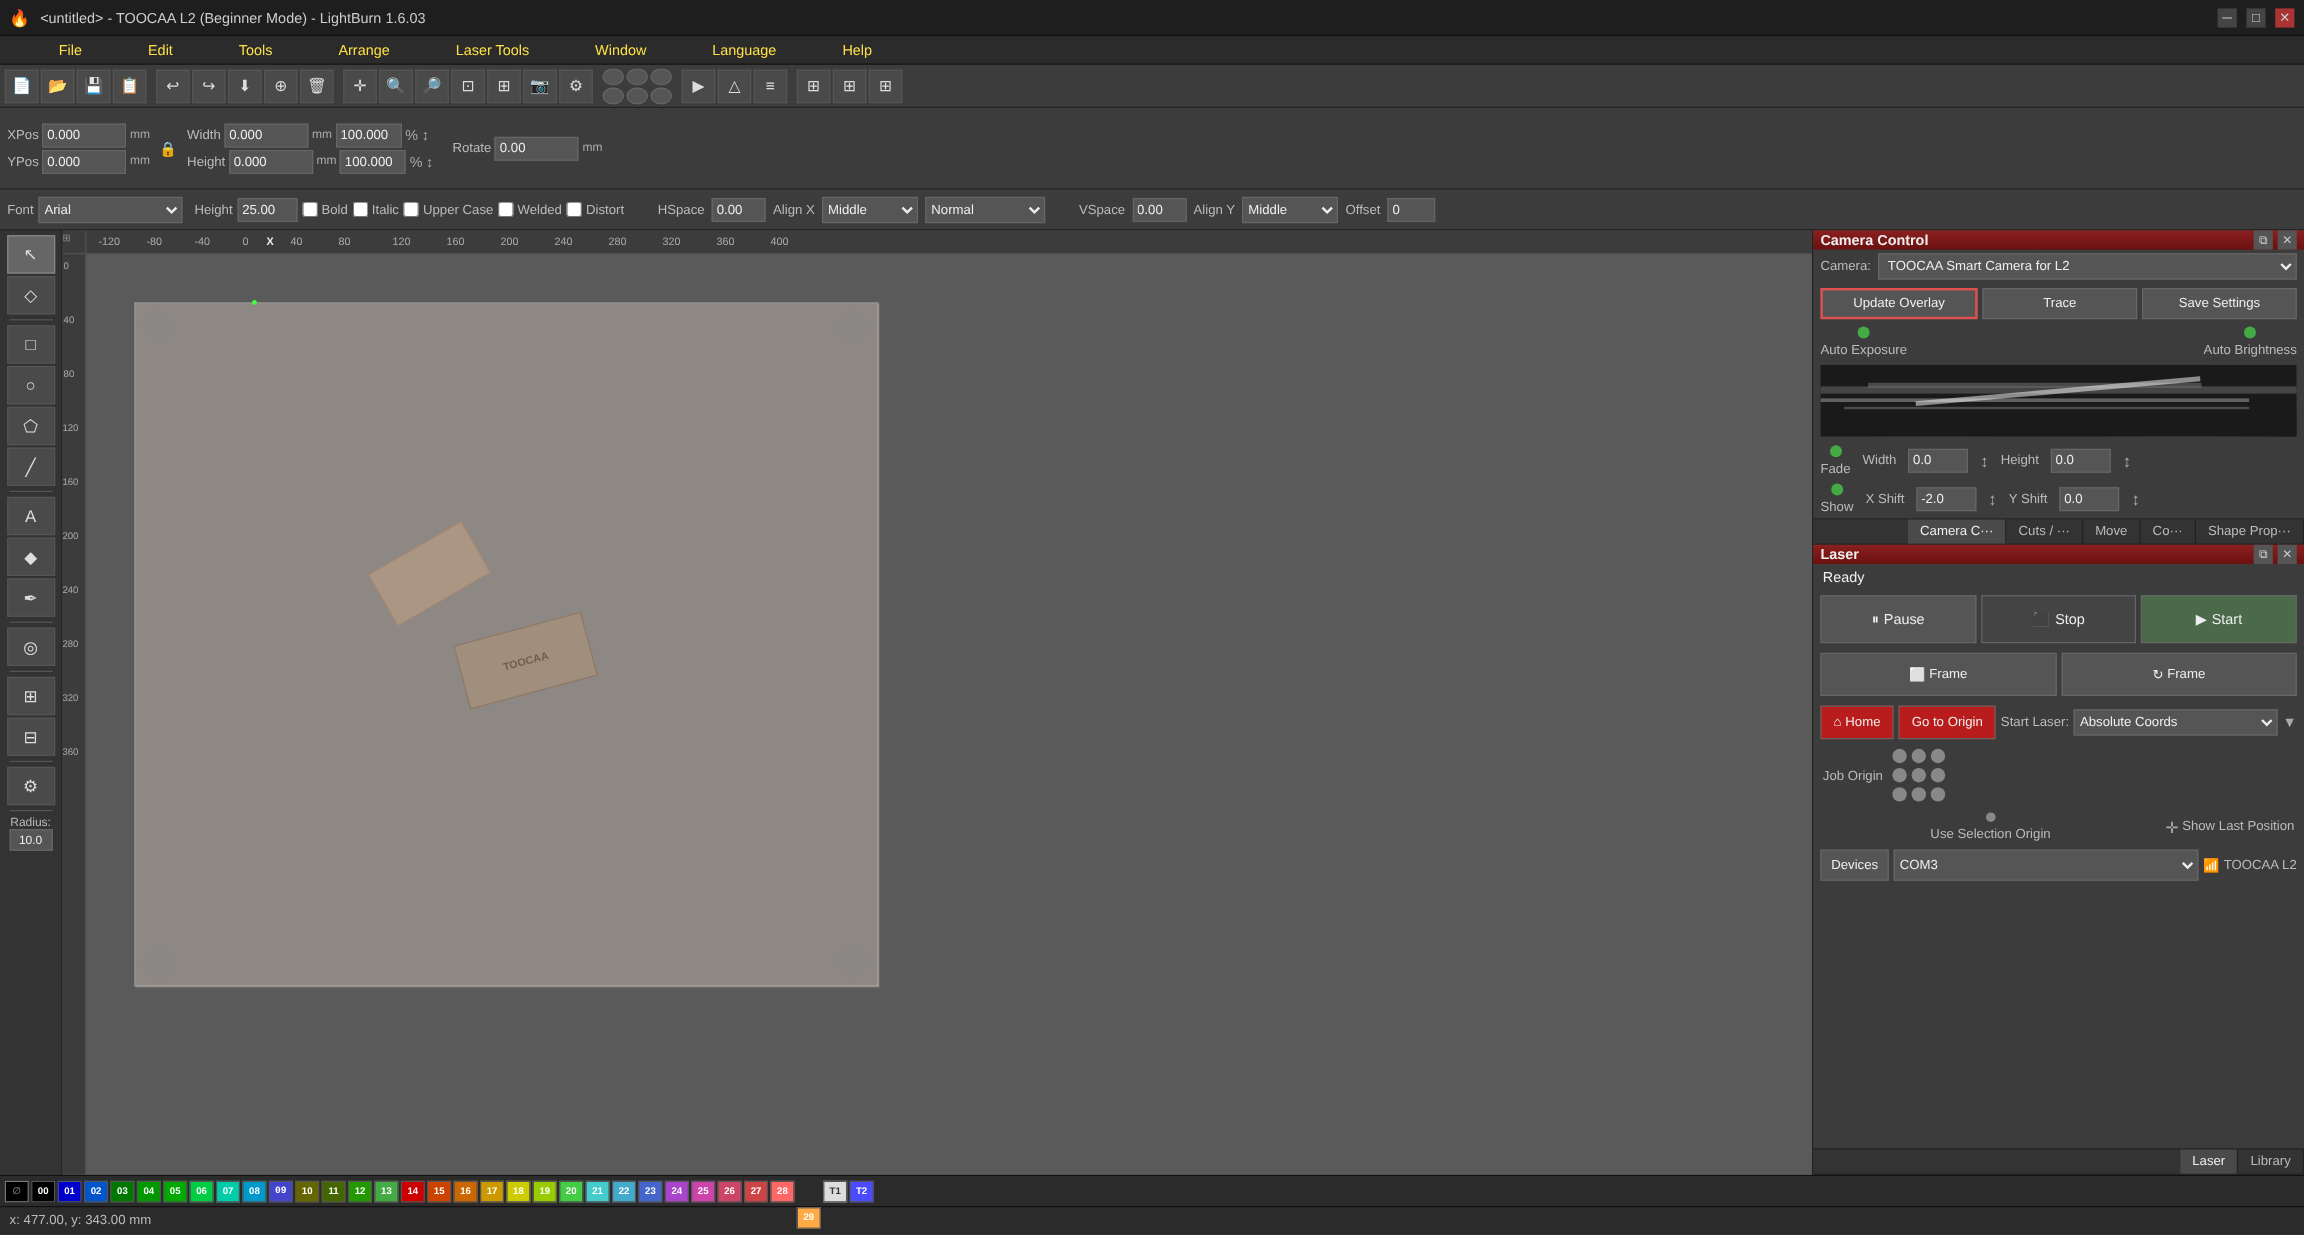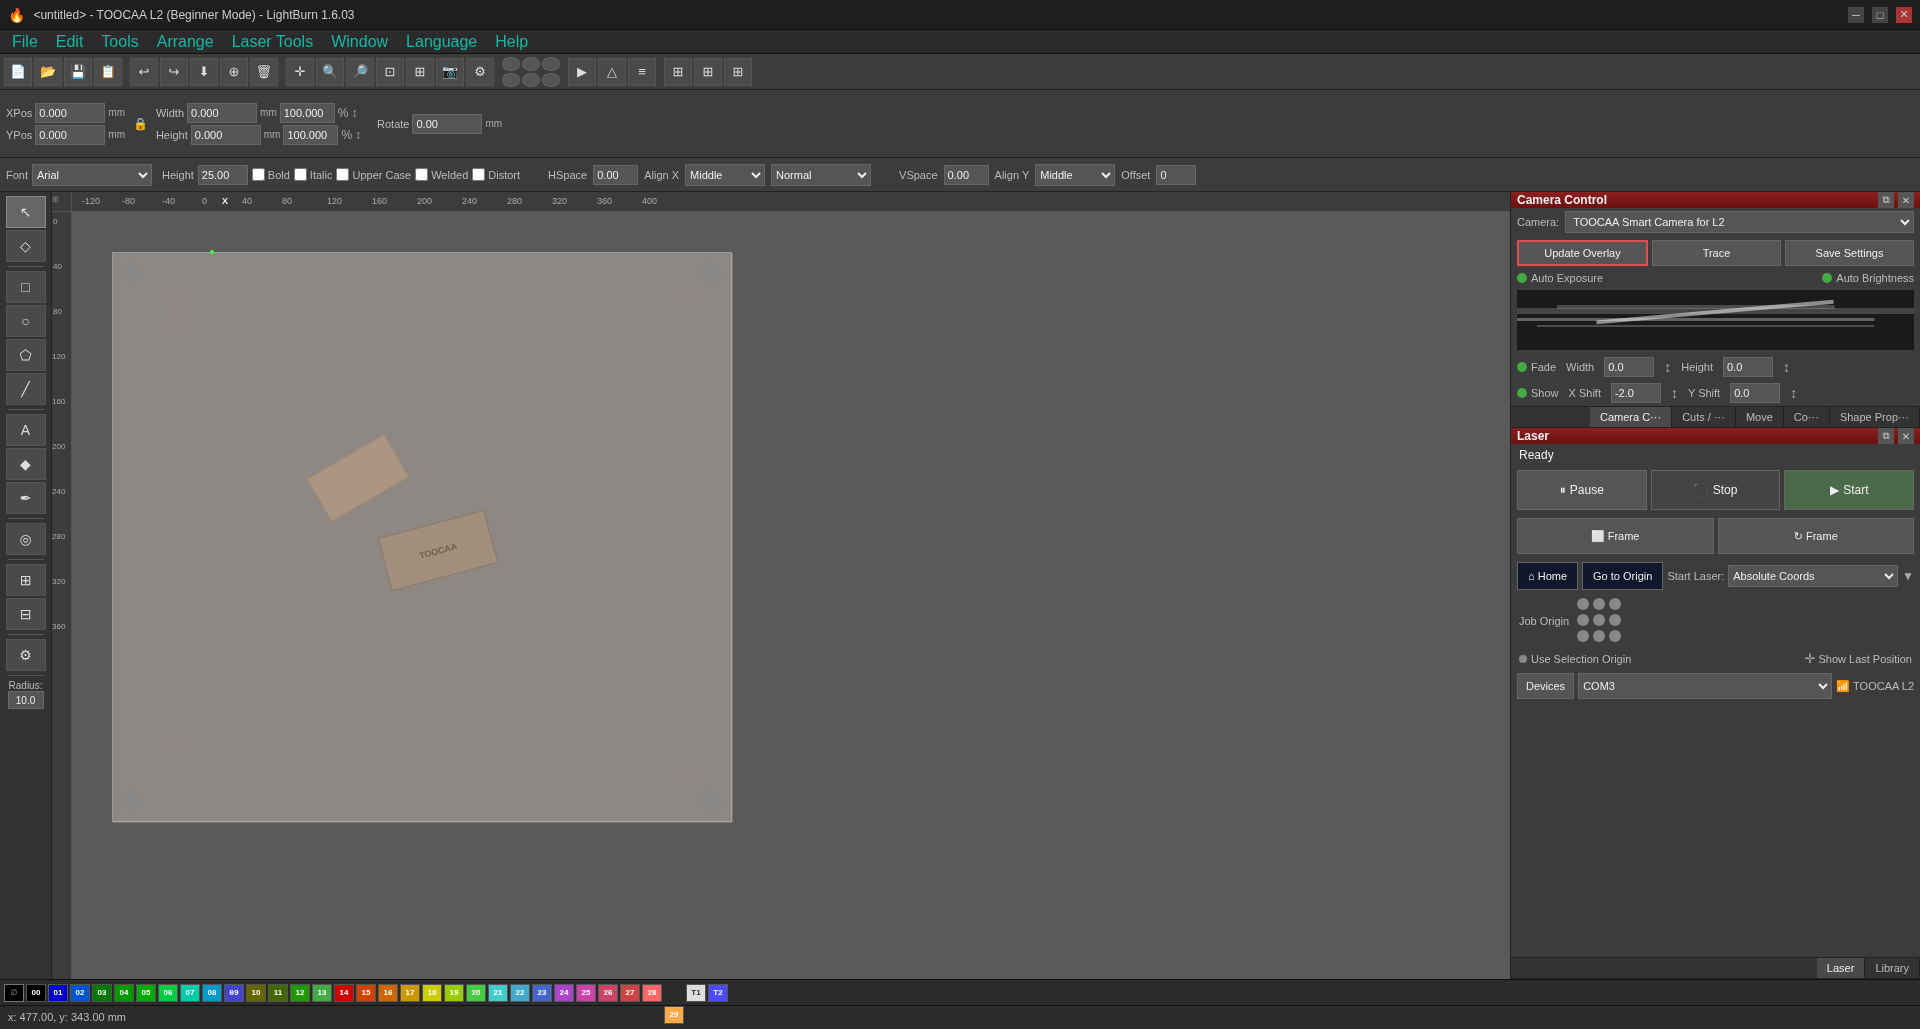--- a/index.html
+++ b/index.html
@@ -40,23 +40,24 @@
       height: 24px;
       background: #2b2b2b;
       display: flex;
       align-items: center;
       padding: 0 4px;
       border-bottom: 1px solid #111;
       gap: 2px;
     }
     #menubar .menu-item {
       padding: 2px 8px;
-      color: #14b8a6;
-      cursor: pointer;
-      font-size: 16px;
+      color: #fde047;
+      cursor: pointer;
+      font-size: 12px;
+      margin-left: 37px;
     }
 
     
     #toolbar {
       height: 36px;
       background: #3c3c3c;
       display: flex;
       align-items: center;
       padding: 0 4px;
       border-bottom: 1px solid #222;
@@ -281,21 +282,21 @@
     .cam-btn-outline {
       border: 2px solid #e05050 !important;
     }
 
     .cam-options {
       display: flex;
       align-items: center;
       padding: 2px 6px;
       gap: 12px;
     }
-    .cam-check { display: flex; align-items: center; gap: 4px; font-size: 11px; color: #bbb; }
+    .cam-check { display: flex; align-items: center; gap: 4px; font-size: 11px; color: #bbb; flex-direction: column; }
     .led-dot { width: 10px; height: 10px; border-radius: 50%; background: #4a4; display: inline-block; }
 
     
     #cam-preview {
       height: 60px;
       background: #111;
       margin: 4px 6px;
       overflow: hidden;
       position: relative;
     }
@@ -386,21 +387,21 @@
     }
 
     .laser-nav-row {
       display: flex;
       padding: 4px 6px;
       gap: 4px;
       align-items: center;
     }
     .laser-nav-btn {
       height: 28px;
-      background: #0f172a;
+      background: #b91c1c;
       border: 1px solid #666;
       color: #eee;
       font-size: 11px;
       cursor: pointer;
       padding: 0 10px;
     }
     .laser-start-from {
       display: flex; align-items: center; gap: 4px;
       flex: 1;
     }

